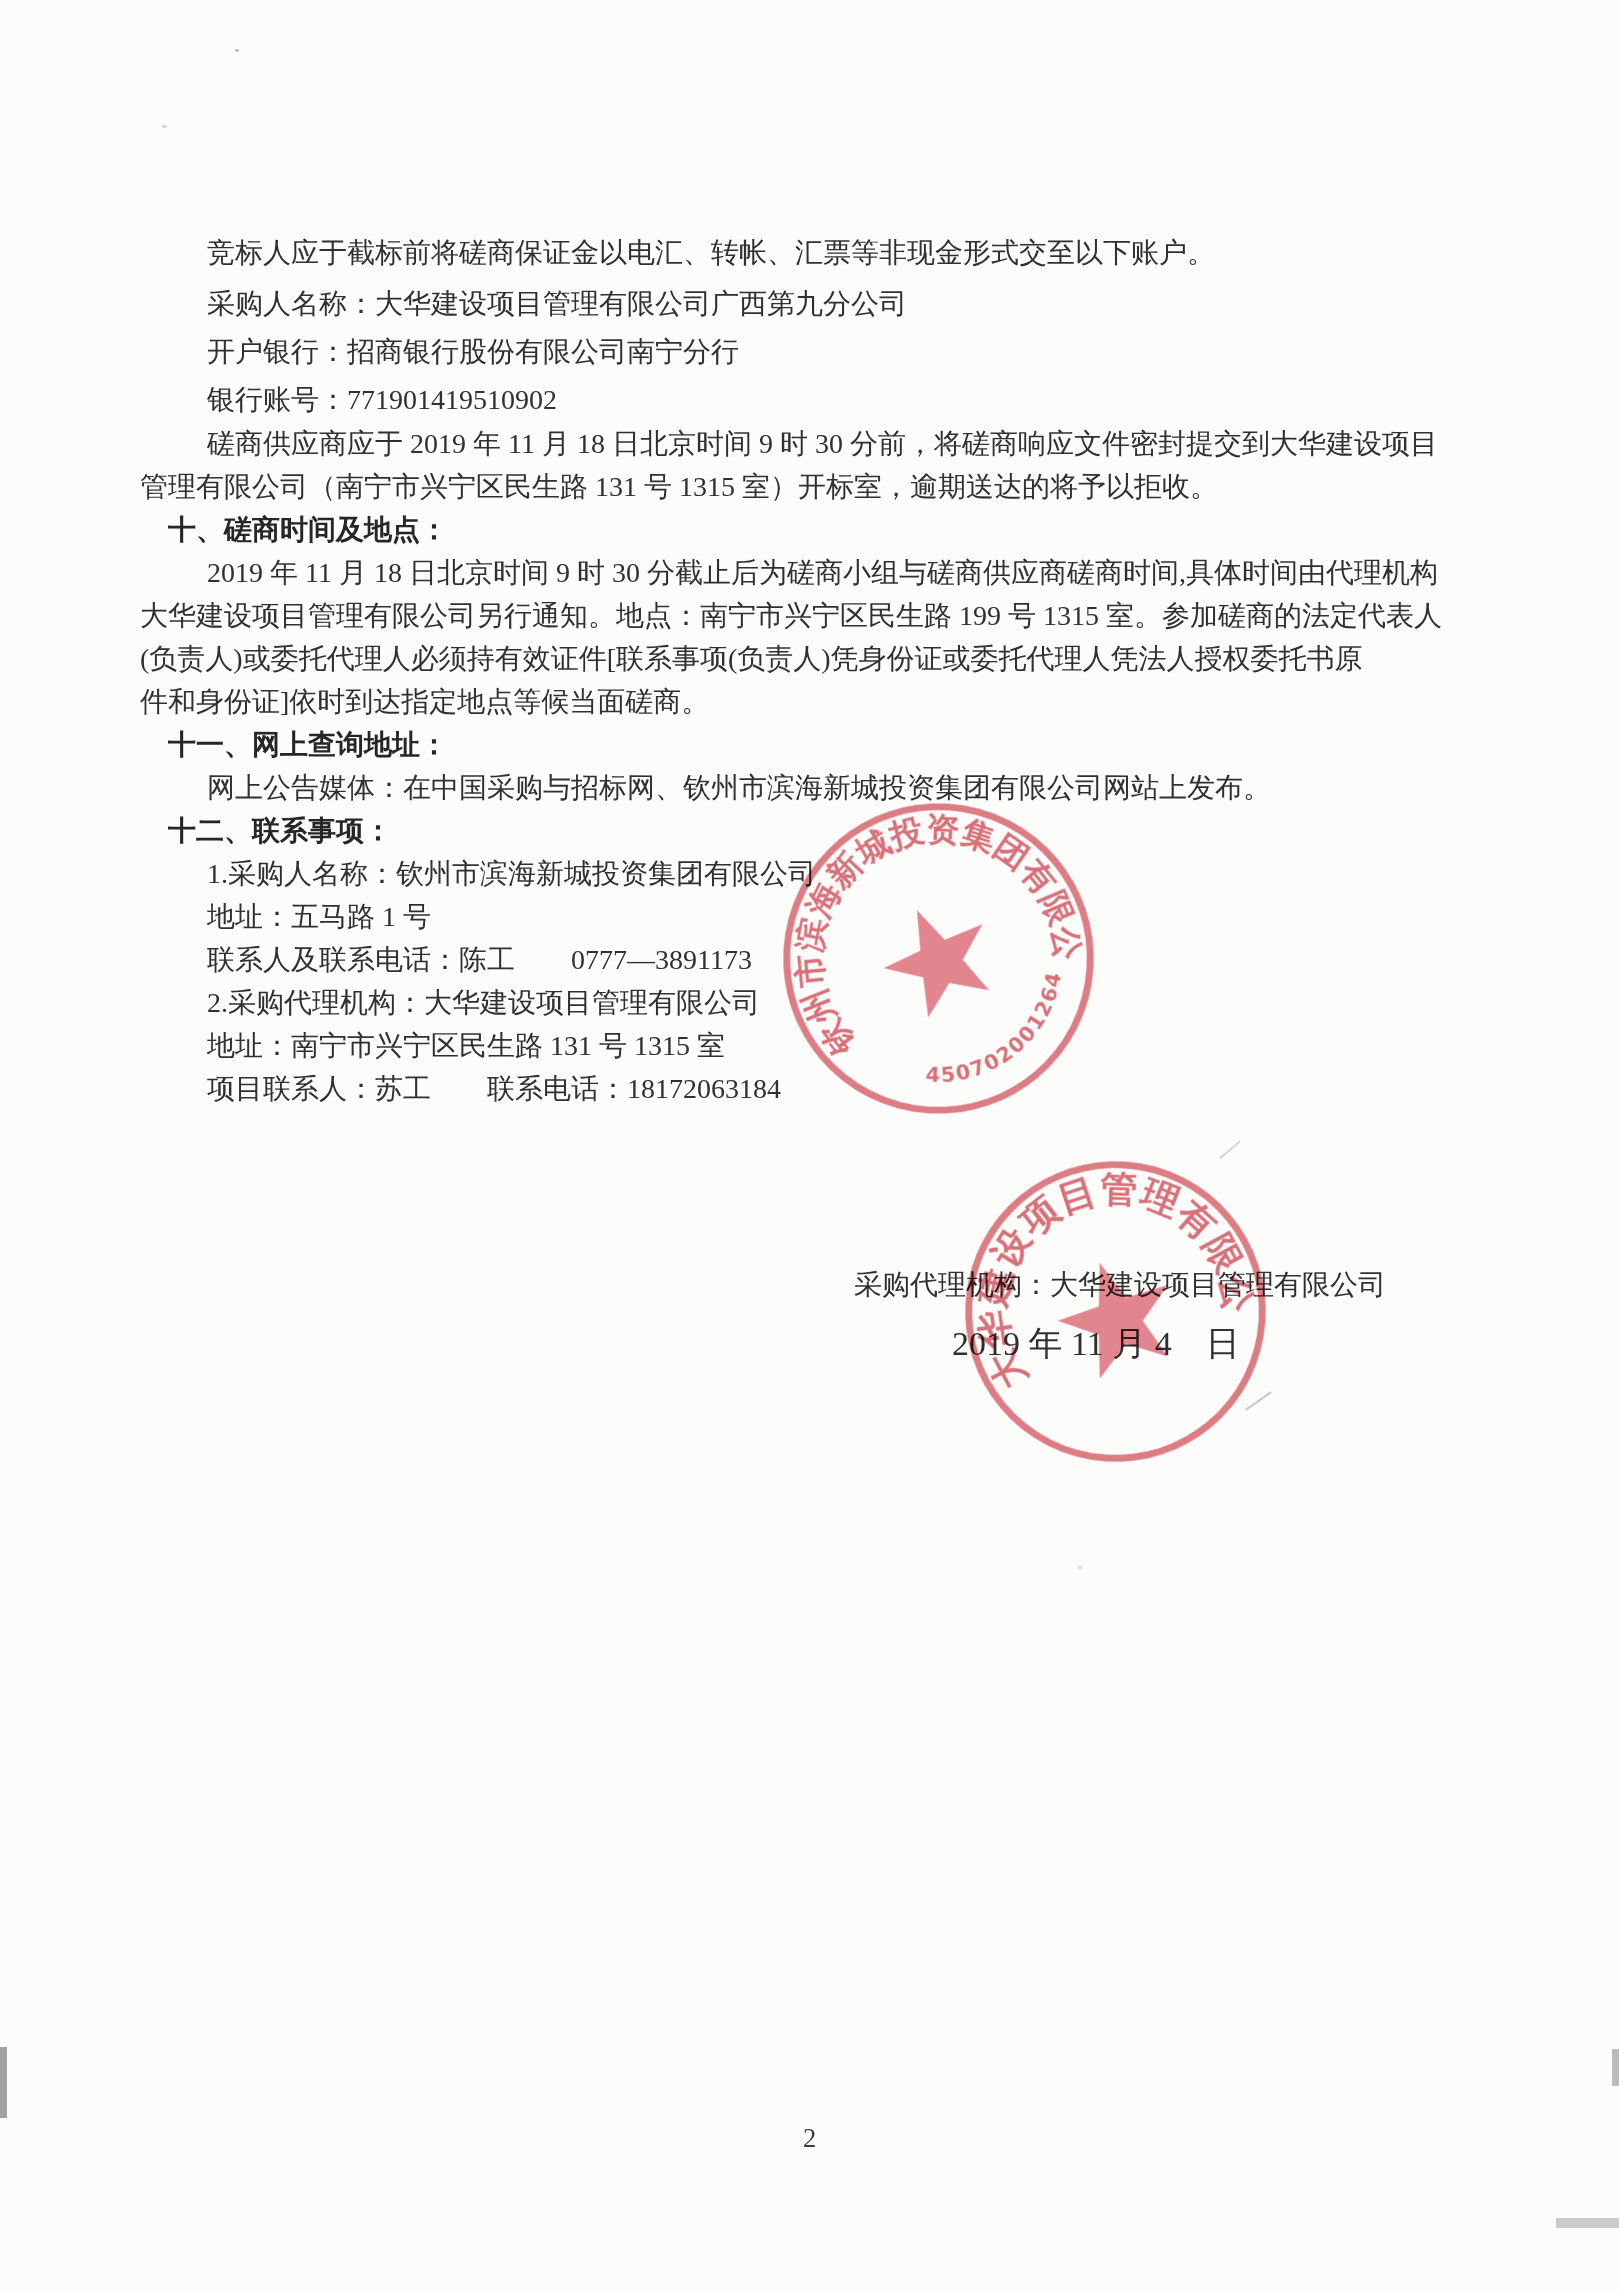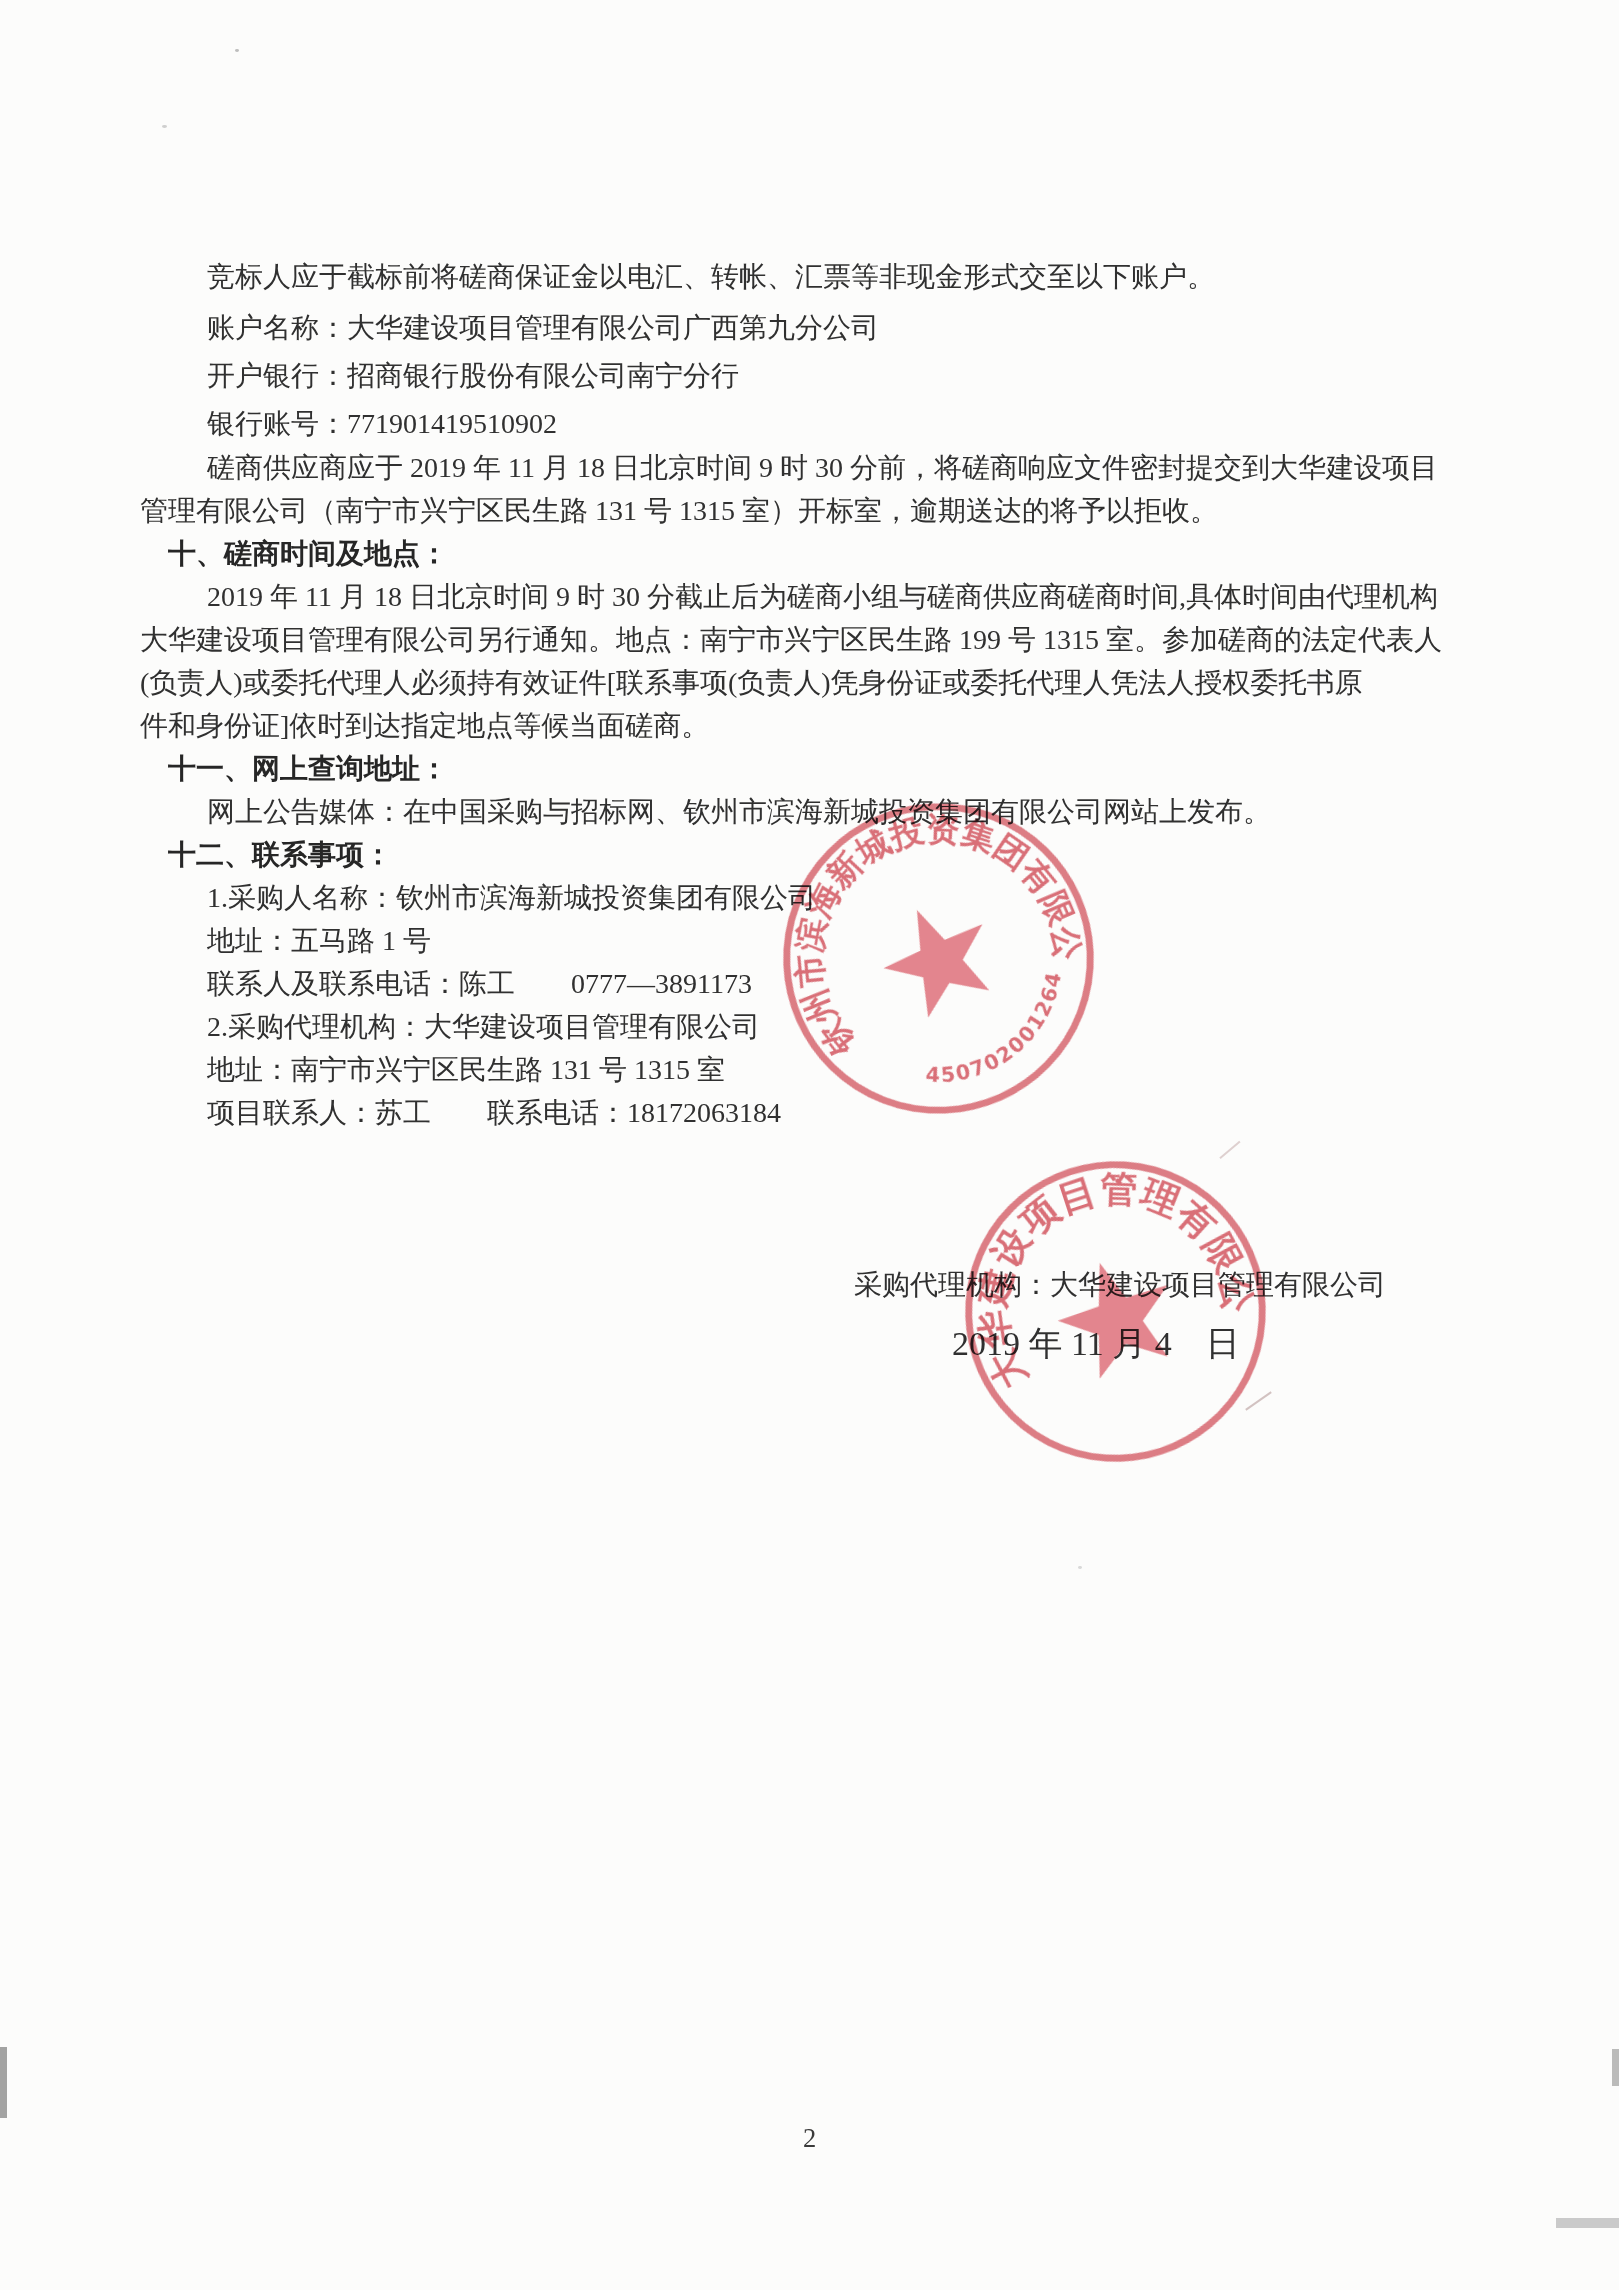--- a/index.html
+++ b/index.html
@@ -4,21 +4,21 @@
 <style>
   html,body { margin:0; padding:0; background:#e8e8e8; }
   .page {
     position:relative; width:1619px; height:2291px;
     background:#fcfcfb; overflow:hidden;
     font-family:"Liberation Serif","DejaVu Serif",serif;
     color:#303030;
   }
   .doc { position:absolute; left:140px; top:235px; width:1402px; font-size:28px; }
   .ln { height:43px; line-height:1.25; white-space:nowrap; }
-  .h52 { height:51px;margin-top:24px; }
+  .h52 { height:51px; }
   .h49 { height:48px; }
   .h45 { height:44px; }
   .ind { text-indent:67px; }
   .head { font-weight:700; text-indent:28px; color:#262626; }
   .sig1 { position:absolute; left:854px; top:1266px; font-size:28px; white-space:nowrap; }
   .sig2 { position:absolute; left:952px; top:1321px; font-size:34px; white-space:nowrap; }
   .page-num { position:absolute; left:0; top:2123px; width:100%; text-align:center; font-size:26.5px; color:#3a3a3a; }
 
   .stamp { position:absolute; mix-blend-mode:multiply; opacity:0.82; filter:blur(0.3px); }
   .stamp1 { left:772px; top:792px; width:333px; height:333px; transform:rotate(-24deg); }
@@ -45,21 +45,21 @@
   <div class="mark s2"></div>
   <div class="mark s3"></div>
   <div class="mark s4"></div>
   <div class="mark s5"></div>
   <div class="mark edge-left"></div>
   <div class="mark edge-right"></div>
   <div class="mark edge-br"></div>
 
   <div class="doc">
     <div class="ln h52 ind">竞标人应于截标前将磋商保证金以电汇、转帐、汇票等非现金形式交至以下账户。</div>
-    <div class="ln h49 ind">账户名称：大华建设项目管理有限公司广西第九分公司</div>
+    <div class="ln h49 ind">采购人名称：大华建设项目管理有限公司广西第九分公司</div>
     <div class="ln h49 ind">开户银行：招商银行股份有限公司南宁分行</div>
     <div class="ln h45 ind">银行账号：771901419510902</div>
     <div class="ln ind">磋商供应商应于 2019 年 11 月 18 日北京时间 9 时 30 分前，将磋商响应文件密封提交到大华建设项目</div>
     <div class="ln">管理有限公司（南宁市兴宁区民生路 131 号 1315 室）开标室，逾期送达的将予以拒收。</div>
     <div class="ln head">十、磋商时间及地点：</div>
     <div class="ln ind">2019 年 11 月 18 日北京时间 9 时 30 分截止后为磋商小组与磋商供应商磋商时间,具体时间由代理机构</div>
     <div class="ln">大华建设项目管理有限公司另行通知。地点：南宁市兴宁区民生路 199 号 1315 室。参加磋商的法定代表人</div>
     <div class="ln">(负责人)或委托代理人必须持有效证件[联系事项(负责人)凭身份证或委托代理人凭法人授权委托书原</div>
     <div class="ln">件和身份证]依时到达指定地点等候当面磋商。</div>
     <div class="ln head">十一、网上查询地址：</div>

